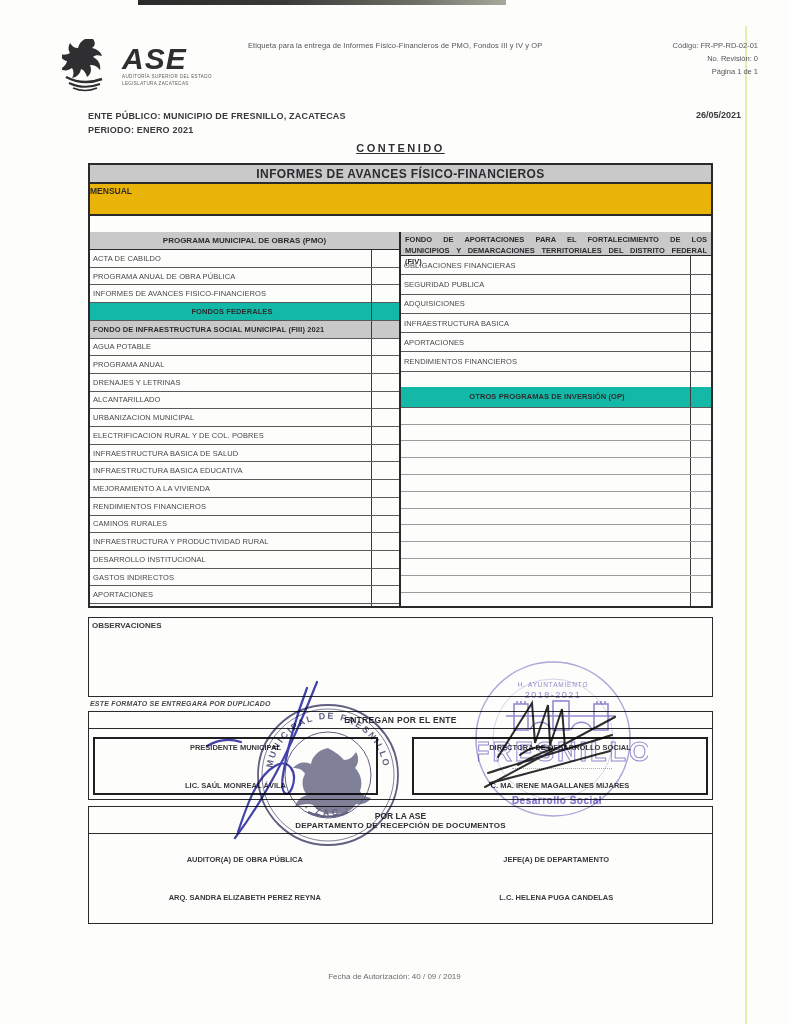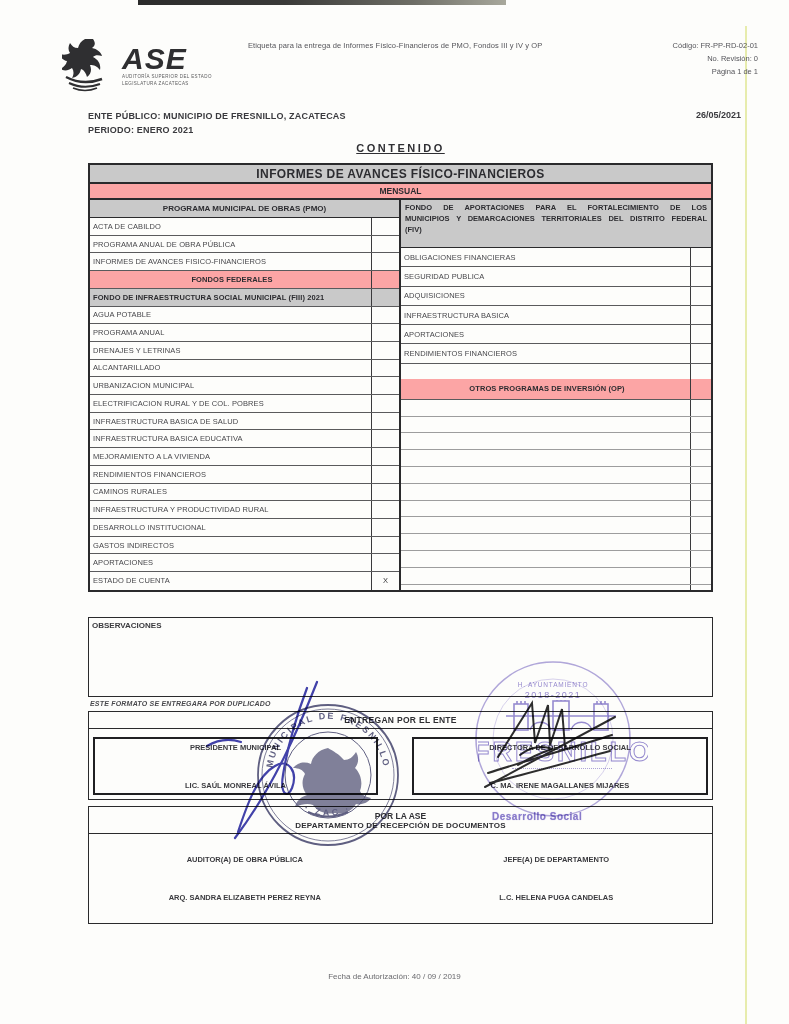--- a/index.html
+++ b/index.html
@@ -36,48 +36,48 @@
   .contenido { position:absolute; left:88px; top:138px; width:625px; text-align:center; }
   .contenido span { font-size:11px; font-weight:bold; letter-spacing:2.5px;
     text-decoration:underline; color:#2f2f33; }
 
   
   .doc-table { position:absolute; left:88px; top:163px; width:625px;
     border:2px solid #2a2a2c; background:#fdfdfb; }
   .t-title { height:19px; line-height:18px; background:#c9c9c9; text-align:center;
     font-size:12px; font-weight:bold; letter-spacing:.4px; color:#2c2c30;
     border-bottom:2px solid #2a2a2c; }
-  .t-sub { height:16px; line-height:15px; background:#fca5a5; text-align:center;
+  .t-sub { height:32px; line-height:15px; background:#eab308; text-align:left;
     font-size:8.5px; font-weight:bold; border-bottom:2px solid #2a2a2c; color:#2c2c30; }
   .t-cols { display:flex; height:390px; overflow:hidden; }
-  .t-col { overflow:hidden; }
+  .t-col { overflow:hidden;margin-top:16px; }
   .t-col.left  { width:311px; border-right:2px solid #2a2a2c; }
   .t-col.right { flex:1; }
   .col-header.pmo { height:18px; line-height:17px; background:#c9c9c9; text-align:center;
     font-size:8px; font-weight:bold; border-bottom:1px solid #2a2a2c; color:#2c2c30; }
-  .col-header.fiv { height:48px; background:#c9c9c9; padding:2px 4px 1px 4px;
+  .col-header.fiv { height:24px; background:#c9c9c9; padding:2px 4px 1px 4px;
     border-bottom:1px solid #2a2a2c; }
   .fiv-line { font-size:7.5px; font-weight:bold; color:#2c2c30; line-height:11px;
     text-align:justify; text-align-last:justify; }
   .fiv-line:last-child { text-align-last:left; }
 
   .trow { display:flex; align-items:center; border-bottom:1px solid #5a5a5c; }
   .t-col.left  .trow { height:17.71px; }
   .t-col.right .trow { height:19.3px; }
   .t-col.right .trow.empty { height:15px; border-bottom:none; }
   .t-col.right .trow.section { height:21px; }
   .t-col.right .trow.op { height:16.8px; border-bottom:1px solid #9d9d9d; }
   .trow:last-child { border-bottom:none; }
   .tlabel { flex:1; padding-left:3px; font-size:7.5px; color:#47474b;
     white-space:nowrap; overflow:hidden; letter-spacing:.1px; }
   .tcheck { align-self:stretch; border-left:1px solid #3a3a3c; display:flex;
     align-items:center; justify-content:center; font-size:7.5px; color:#3a3a3c; }
   .t-col.left  .tcheck { width:28px; }
   .t-col.right .tcheck { width:21px; }
-  .trow.section { background:#fca5a5; }
+  .trow.section { background:#14b8a6; }
   .trow.section .tlabel { text-align:center; font-weight:bold; color:#2c2c30; }
   .trow.subsection { background:#c9c9c9; }
   .trow.subsection .tlabel { font-weight:bold; color:#2c2c30; }
 
   
   .obs-box { position:absolute; left:88px; top:617px; width:625px; height:80px;
     border:1.5px solid #2a2a2c; }
   .obs-label { padding:3px 0 0 3px; font-size:8px; font-weight:bold; color:#3a3a3e; }
   .dup-note { position:absolute; left:90px; top:700px; font-size:7px; font-style:italic;
     font-weight:bold; color:#4a4a4e; letter-spacing:.2px; }
@@ -111,23 +111,23 @@
   .footer-note { position:absolute; left:0; top:972px; width:789px; text-align:center;
     font-size:8px; color:#6a6a6e; }
 
   
   .stamps { position:absolute; inset:0; pointer-events:none; }
   .stamp { position:absolute; mix-blend-mode:multiply; }
   .ayto-line1 { position:absolute; left:490px; top:681px; width:126px; text-align:center;
     font-size:6.5px; color:#988bd2; letter-spacing:.8px; mix-blend-mode:multiply; }
   .ayto-line2 { position:absolute; left:490px; top:690px; width:126px; text-align:center;
     font-size:9px; color:#988bd2; letter-spacing:1.5px; mix-blend-mode:multiply; }
-  .desarrollo { position:absolute; left:492px; top:795px; width:130px; text-align:left;
+  .desarrollo { position:absolute; left:492px; top:795px; width:130px; text-align:center;
     font-size:10px; font-weight:bold; color:#8a7cce; letter-spacing:.5px;
-    text-shadow:0 0 1px #b5aae4; mix-blend-mode:multiply;margin-top:16px; }
+    text-shadow:0 0 1px #b5aae4; mix-blend-mode:multiply; }
   .fres-subline { position:absolute; left:512px; top:768px; width:100px; height:3px;
     border-top:1px dotted #9a8dd4; opacity:.8; mix-blend-mode:multiply; }
 </style>
 </head>
 <body>
 
 <div class="page">
 
   <div class="scan-strip"></div>
   <div class="edge-line"></div>

